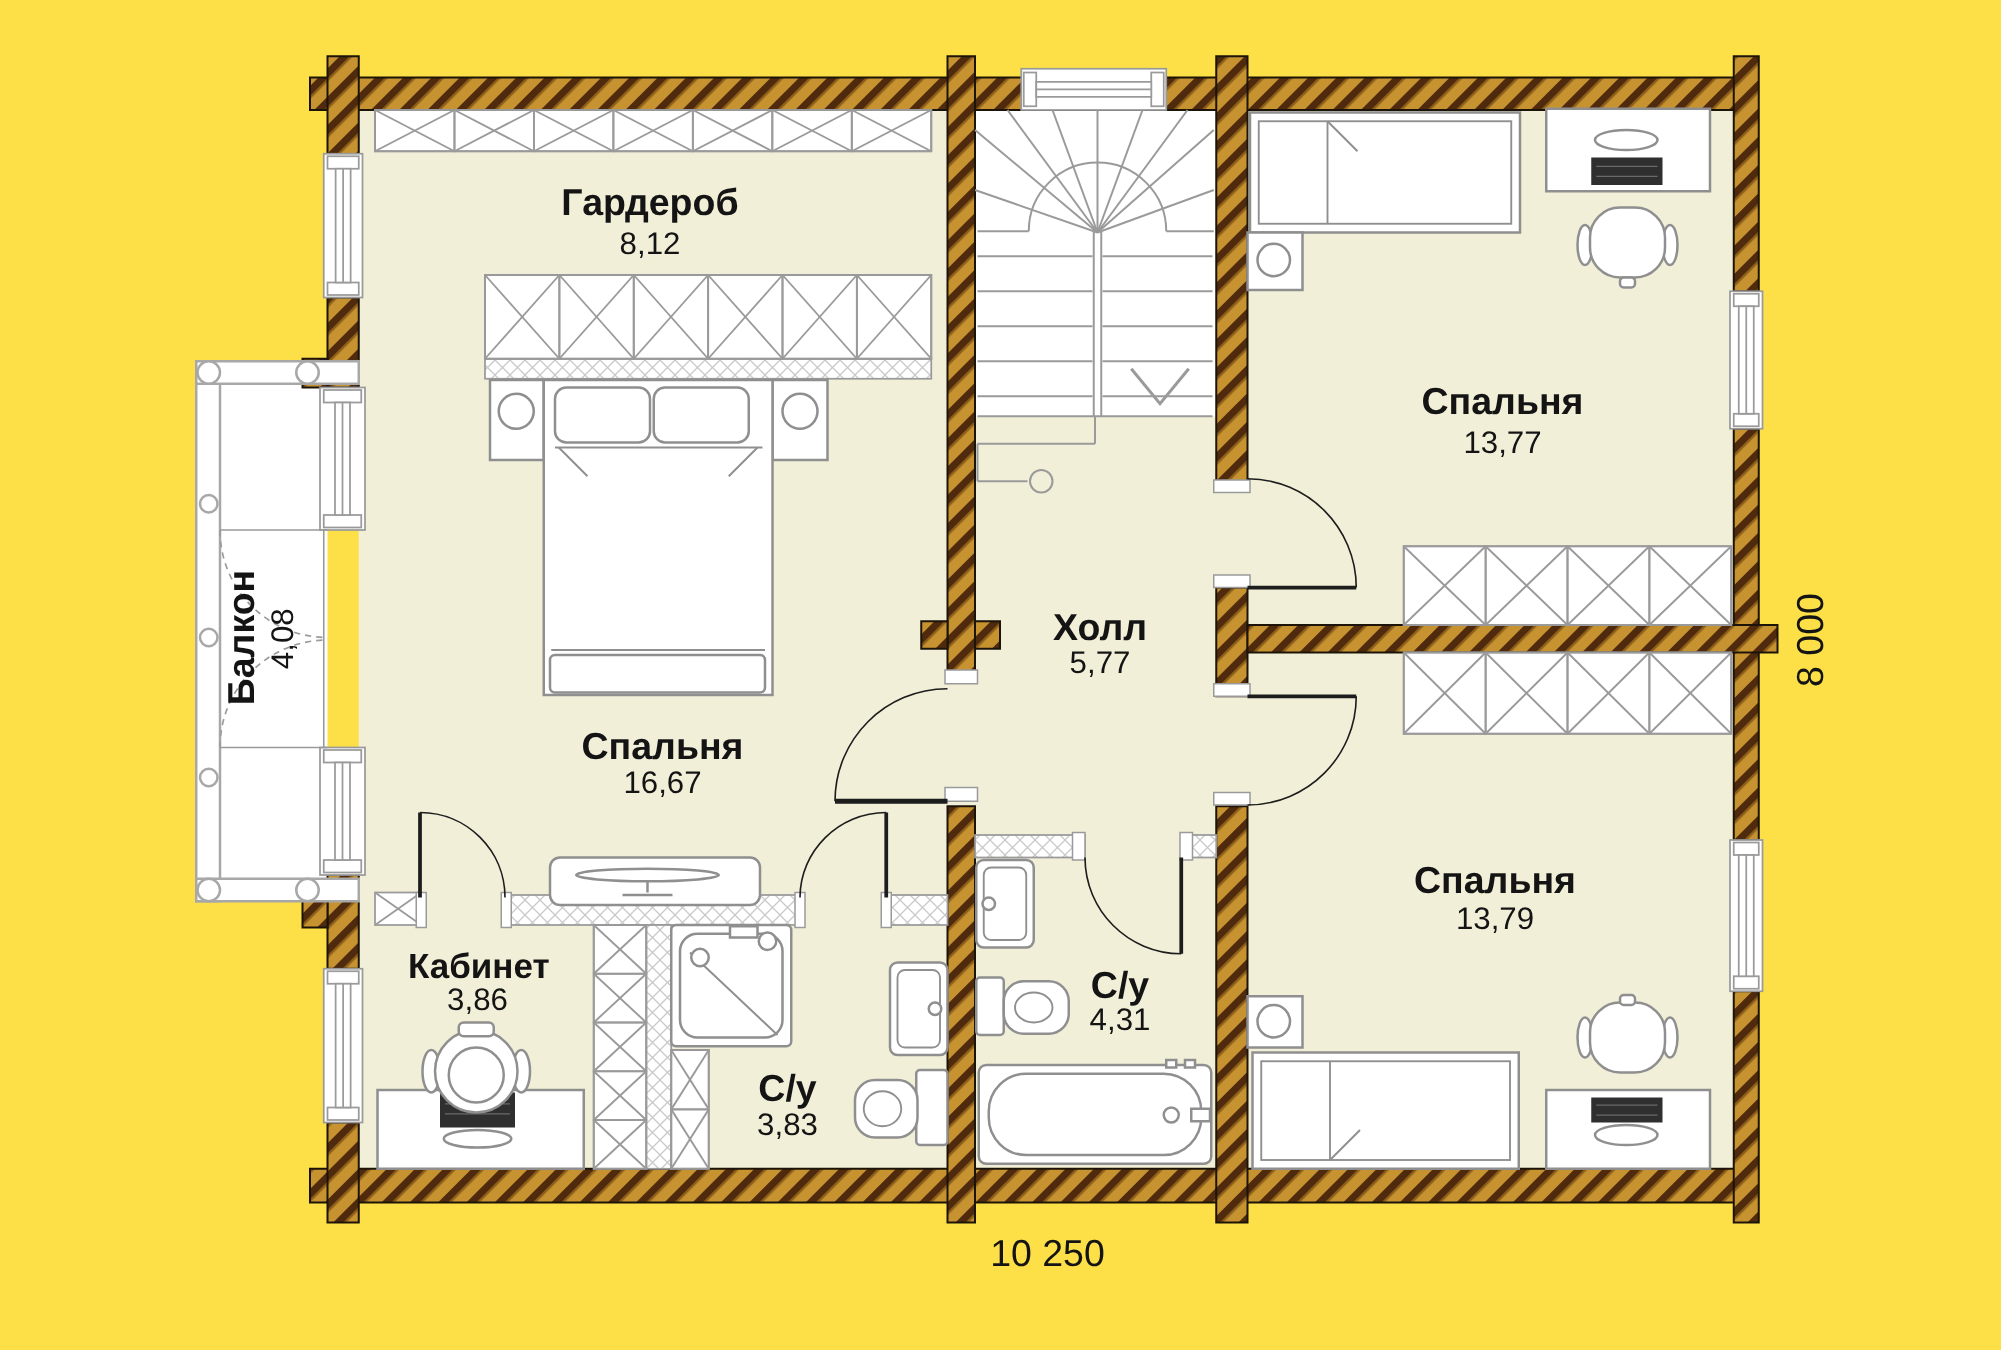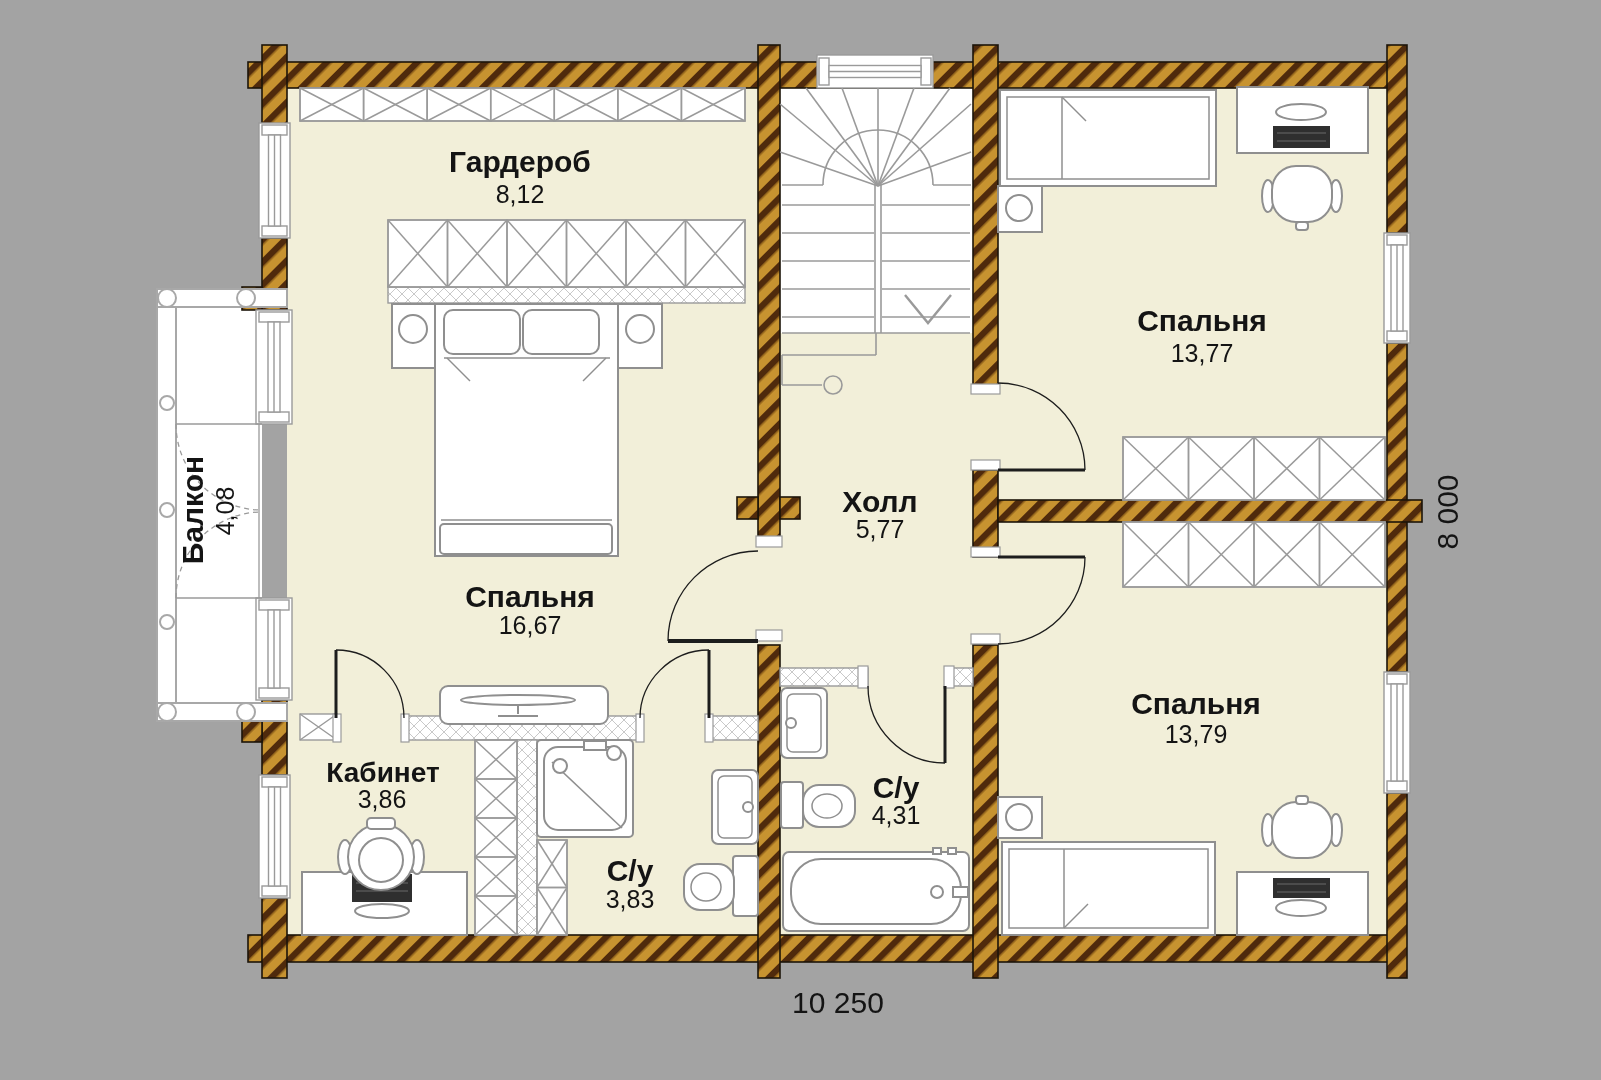--- a/index.html
+++ b/index.html
@@ -1,16 +1,16 @@
 <!DOCTYPE html>
 <html><head>
 <meta charset="utf-8">
 <style>
   html,body{margin:0;padding:0;background:#fff;}
-  .stage{position:relative;width:1601px;height:1080px;background:#a3a3a3;overflow:hidden;
+  .stage{position:relative;width:1601px;height:1080px;background:#fde047;overflow:hidden;
          font-family:"Liberation Sans",sans-serif;}
   svg{display:block;}
   text{fill:#141414;font-family:"Liberation Sans",sans-serif;}
   .rname{font-weight:bold;font-size:30px;}
   .rname-sm{font-weight:bold;font-size:28px;}
   .rval{font-size:25px;}
   .dim{font-size:30px;}
 </style>
 </head>
 <body>

